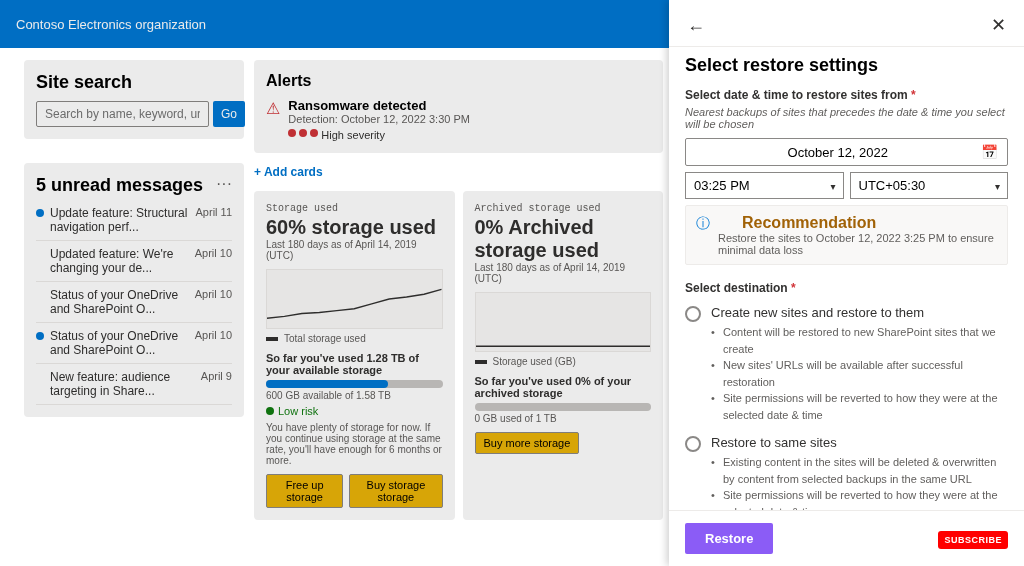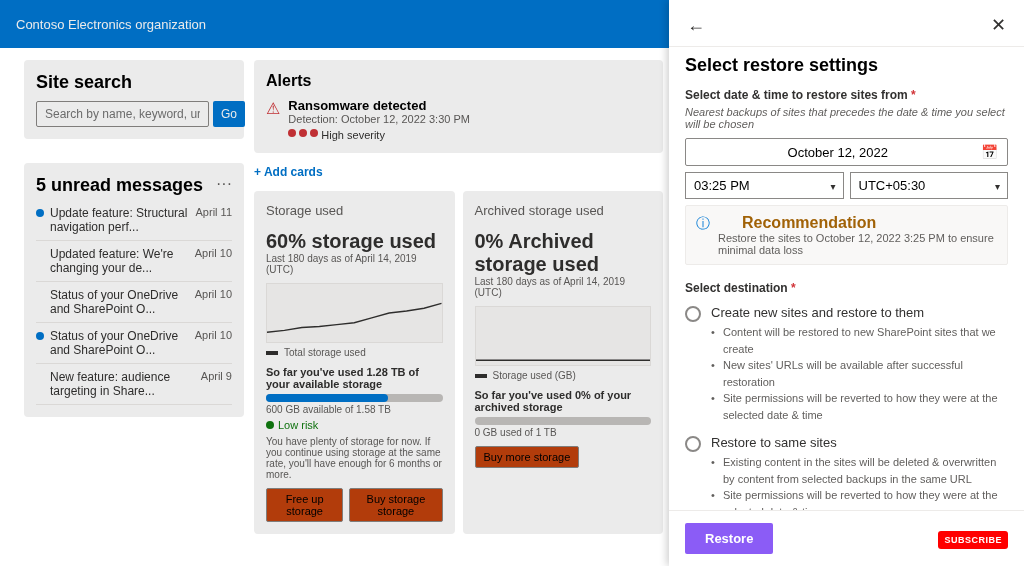--- a/index.html
+++ b/index.html
@@ -15,37 +15,37 @@
     .alert-title { font-size: 13px; font-weight: 600; }
     .alert-sub { font-size: 11px; color: #605e5c; }
     .severity { display: flex; gap: 3px; margin-top: 4px; }
     .sev-dot { width: 8px; height: 8px; background: #d13438; border-radius: 50%; }
     .sev-label { font-size: 11px; color: #323130; }
 
     .bg-dashboards { margin-bottom: 12px; }
     .bg-dashboards h3 { font-size: 16px; font-weight: 600; display: flex; align-items: center; gap: 8px; margin-bottom: 8px; }
     .add-cards { font-size: 12px; color: #0078d4; cursor: pointer; }
     .bg-card { background: white; border-radius: 4px; padding: 12px; flex: 1; min-width: 0; }
-    .card-title { font-size: 13px; color: #605e5c; margin-bottom: 12px; }
+    .card-title { font-size: 10px; color: #605e5c; margin-bottom: 2px; font-family: Liberation Mono, monospace; }
     .card-big { font-size: 20px; font-weight: 600; color: #323130; }
     .card-sub { font-size: 10px; color: #605e5c; margin-bottom: 8px; }
 
     
     .mini-chart { height: 60px; position: relative; background: #faf9f8; border: 1px solid #edebe9; }
 
     .progress-section { margin-top: 8px; }
     .progress-label { font-size: 11px; font-weight: 600; color: #323130; margin-bottom: 4px; }
     .progress-bar-track { height: 8px; background: #c8c6c4; border-radius: 4px; }
     .progress-bar-fill { height: 8px; background: #0078d4; border-radius: 4px; width: 69%; }
     .progress-caption { font-size: 10px; color: #605e5c; margin-top: 2px; }
     .risk-badge { display: inline-flex; align-items: center; gap: 4px; font-size: 11px; color: #107c10; margin-top: 4px; }
     .risk-dot { width: 8px; height: 8px; background: #107c10; border-radius: 50%; }
 
     .card-buttons { display: flex; gap: 6px; margin-top: 8px; }
-    .card-btn { font-size: 11px; border: 1px solid #8a8886; background: #c2410c; padding: 4px 8px; border-radius: 2px; cursor: pointer; }
+    .card-btn { font-size: 11px; border: 1px solid #8a8886; background: #eab308; padding: 4px 8px; border-radius: 2px; cursor: pointer; }
 
     .site-search-section { background: white; border-radius: 4px; padding: 12px; width: 220px; margin-bottom: 12px; }
     .site-search-title { font-size: 18px; font-weight: 600; margin-bottom: 8px; }
     .search-input-row { display: flex; gap: 4px; }
     .search-input { flex: 1; border: 1px solid #8a8886; padding: 5px 8px; font-size: 12px; border-radius: 2px; }
     .search-go { background: #0078d4; color: white; border: none; padding: 5px 8px; font-size: 12px; border-radius: 2px; cursor: pointer; }
 
     .message-center { background: white; border-radius: 4px; padding: 12px; width: 220px; }
     .msg-header { display: flex; justify-content: space-between; margin-bottom: 4px; }
     .msg-title { font-size: 18px; font-weight: 600; }

